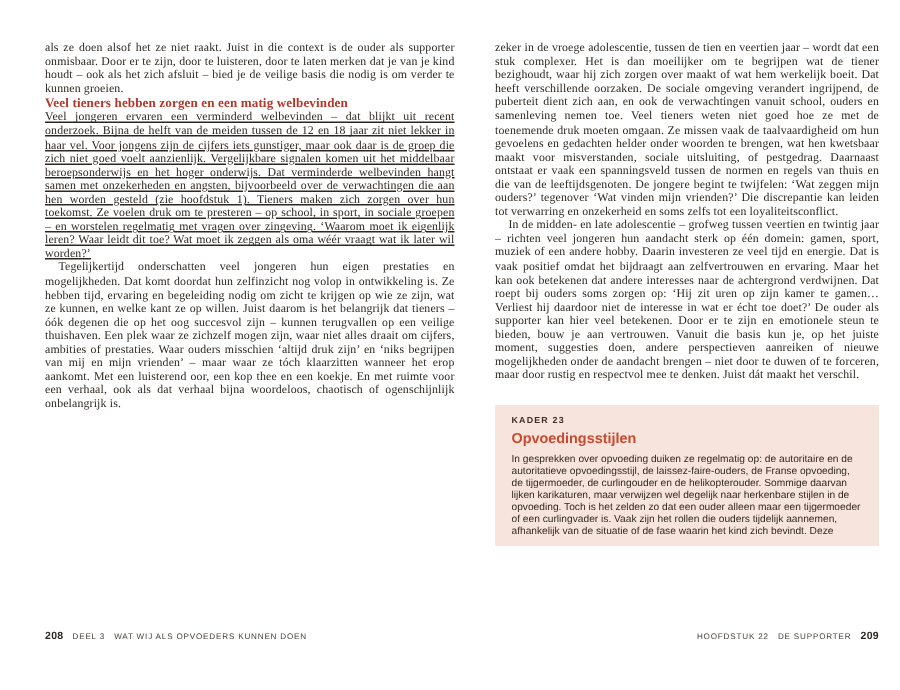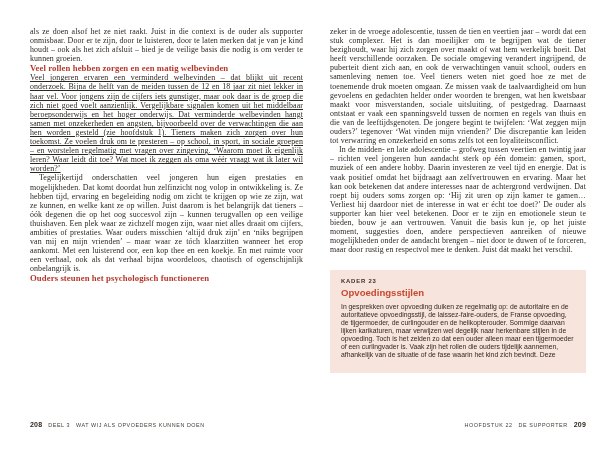--- a/index.html
+++ b/index.html
@@ -35,21 +35,21 @@
     font-weight: bold;
     letter-spacing: 0.1px;
   }
   .mt-head1 { margin-top: 21px; }
   .mt-par   { margin-top: 7px; text-decoration: underline; }
   .mt-head2 { margin-top: 26px; }
 
   .kader {
     margin-top: 16px;
     background: #f7e4dc;
-    padding: 8px 11px 14px 11px;
+    padding: 8px 11px 5px 11px;
     box-sizing: border-box;
   }
   .kader-label {
     font-family: "Liberation Sans", sans-serif;
     font-size: 5.9px;
     font-weight: bold;
     letter-spacing: 0.8px;
     color: #3c2f28;
     margin: 0 0 3px 0;
   }
@@ -90,27 +90,26 @@
 </style>
 </head>
 <body>
 
 <div class="spread">
 
   <div class="page page-left">
     <div class="page-content">
       <p class="body-par">als ze doen alsof het ze niet raakt. Juist in die context is de ouder als supporter onmisbaar. Door er te zijn, door te luisteren, door te laten merken dat je van je kind houdt – ook als het zich afsluit – bied je de veilige basis die nodig is om verder te kunnen groeien.</p>
 
-      <h2 class="section-heading mt-head1">Veel rollen hebben zorgen en een matig welbevinden</h2>
+      <h2 class="section-heading mt-head1">Veel tieners hebben zorgen en een matig welbevinden</h2>
 
       <p class="body-par mt-par">Veel jongeren ervaren een verminderd welbevinden – dat blijkt uit recent onderzoek. Bijna de helft van de meiden tussen de 12 en 18 jaar zit niet lekker in haar vel. Voor jongens zijn de cijfers iets gunstiger, maar ook daar is de groep die zich niet goed voelt aanzienlijk. Vergelijkbare signalen komen uit het middelbaar beroepsonderwijs en het hoger onderwijs. Dat verminderde welbevinden hangt samen met onzekerheden en angsten, bijvoorbeeld over de verwachtingen die aan hen worden gesteld (zie hoofdstuk 1). Tieners maken zich zorgen over hun toekomst. Ze voelen druk om te presteren – op school, in sport, in sociale groepen – en worstelen regelmatig met vragen over zingeving. ‘Waarom moet ik eigenlijk leren? Waar leidt dit toe? Wat moet ik zeggen als oma wéér vraagt wat ik later wil worden?’</p>
 
       <p class="body-par indent">Tegelijkertijd onderschatten veel jongeren hun eigen prestaties en mogelijkheden. Dat komt doordat hun zelfinzicht nog volop in ontwikkeling is. Ze hebben tijd, ervaring en begeleiding nodig om zicht te krijgen op wie ze zijn, wat ze kunnen, en welke kant ze op willen. Juist daarom is het belangrijk dat tieners – óók degenen die op het oog succesvol zijn – kunnen terugvallen op een veilige thuishaven. Een plek waar ze zichzelf mogen zijn, waar niet alles draait om cijfers, ambities of prestaties. Waar ouders misschien ‘altijd druk zijn’ en ‘niks begrijpen van mij en mijn vrienden’ – maar waar ze tóch klaarzitten wanneer het erop aankomt. Met een luisterend oor, een kop thee en een koekje. En met ruimte voor een verhaal, ook als dat verhaal bijna woordeloos, chaotisch of ogenschijnlijk onbelangrijk is.</p>
 
-      <h2 class="section-heading mt-head2">Ouders steunen het psychologisch functioneren</h2>
 
     </div>
 
     <div class="footer">
       <span class="page-number">208</span><span class="sep"></span>
       <span>DEEL 3</span><span class="sep"></span>
       <span>WAT WIJ ALS OPVOEDERS KUNNEN DOEN</span>
     </div>
   </div>
 

